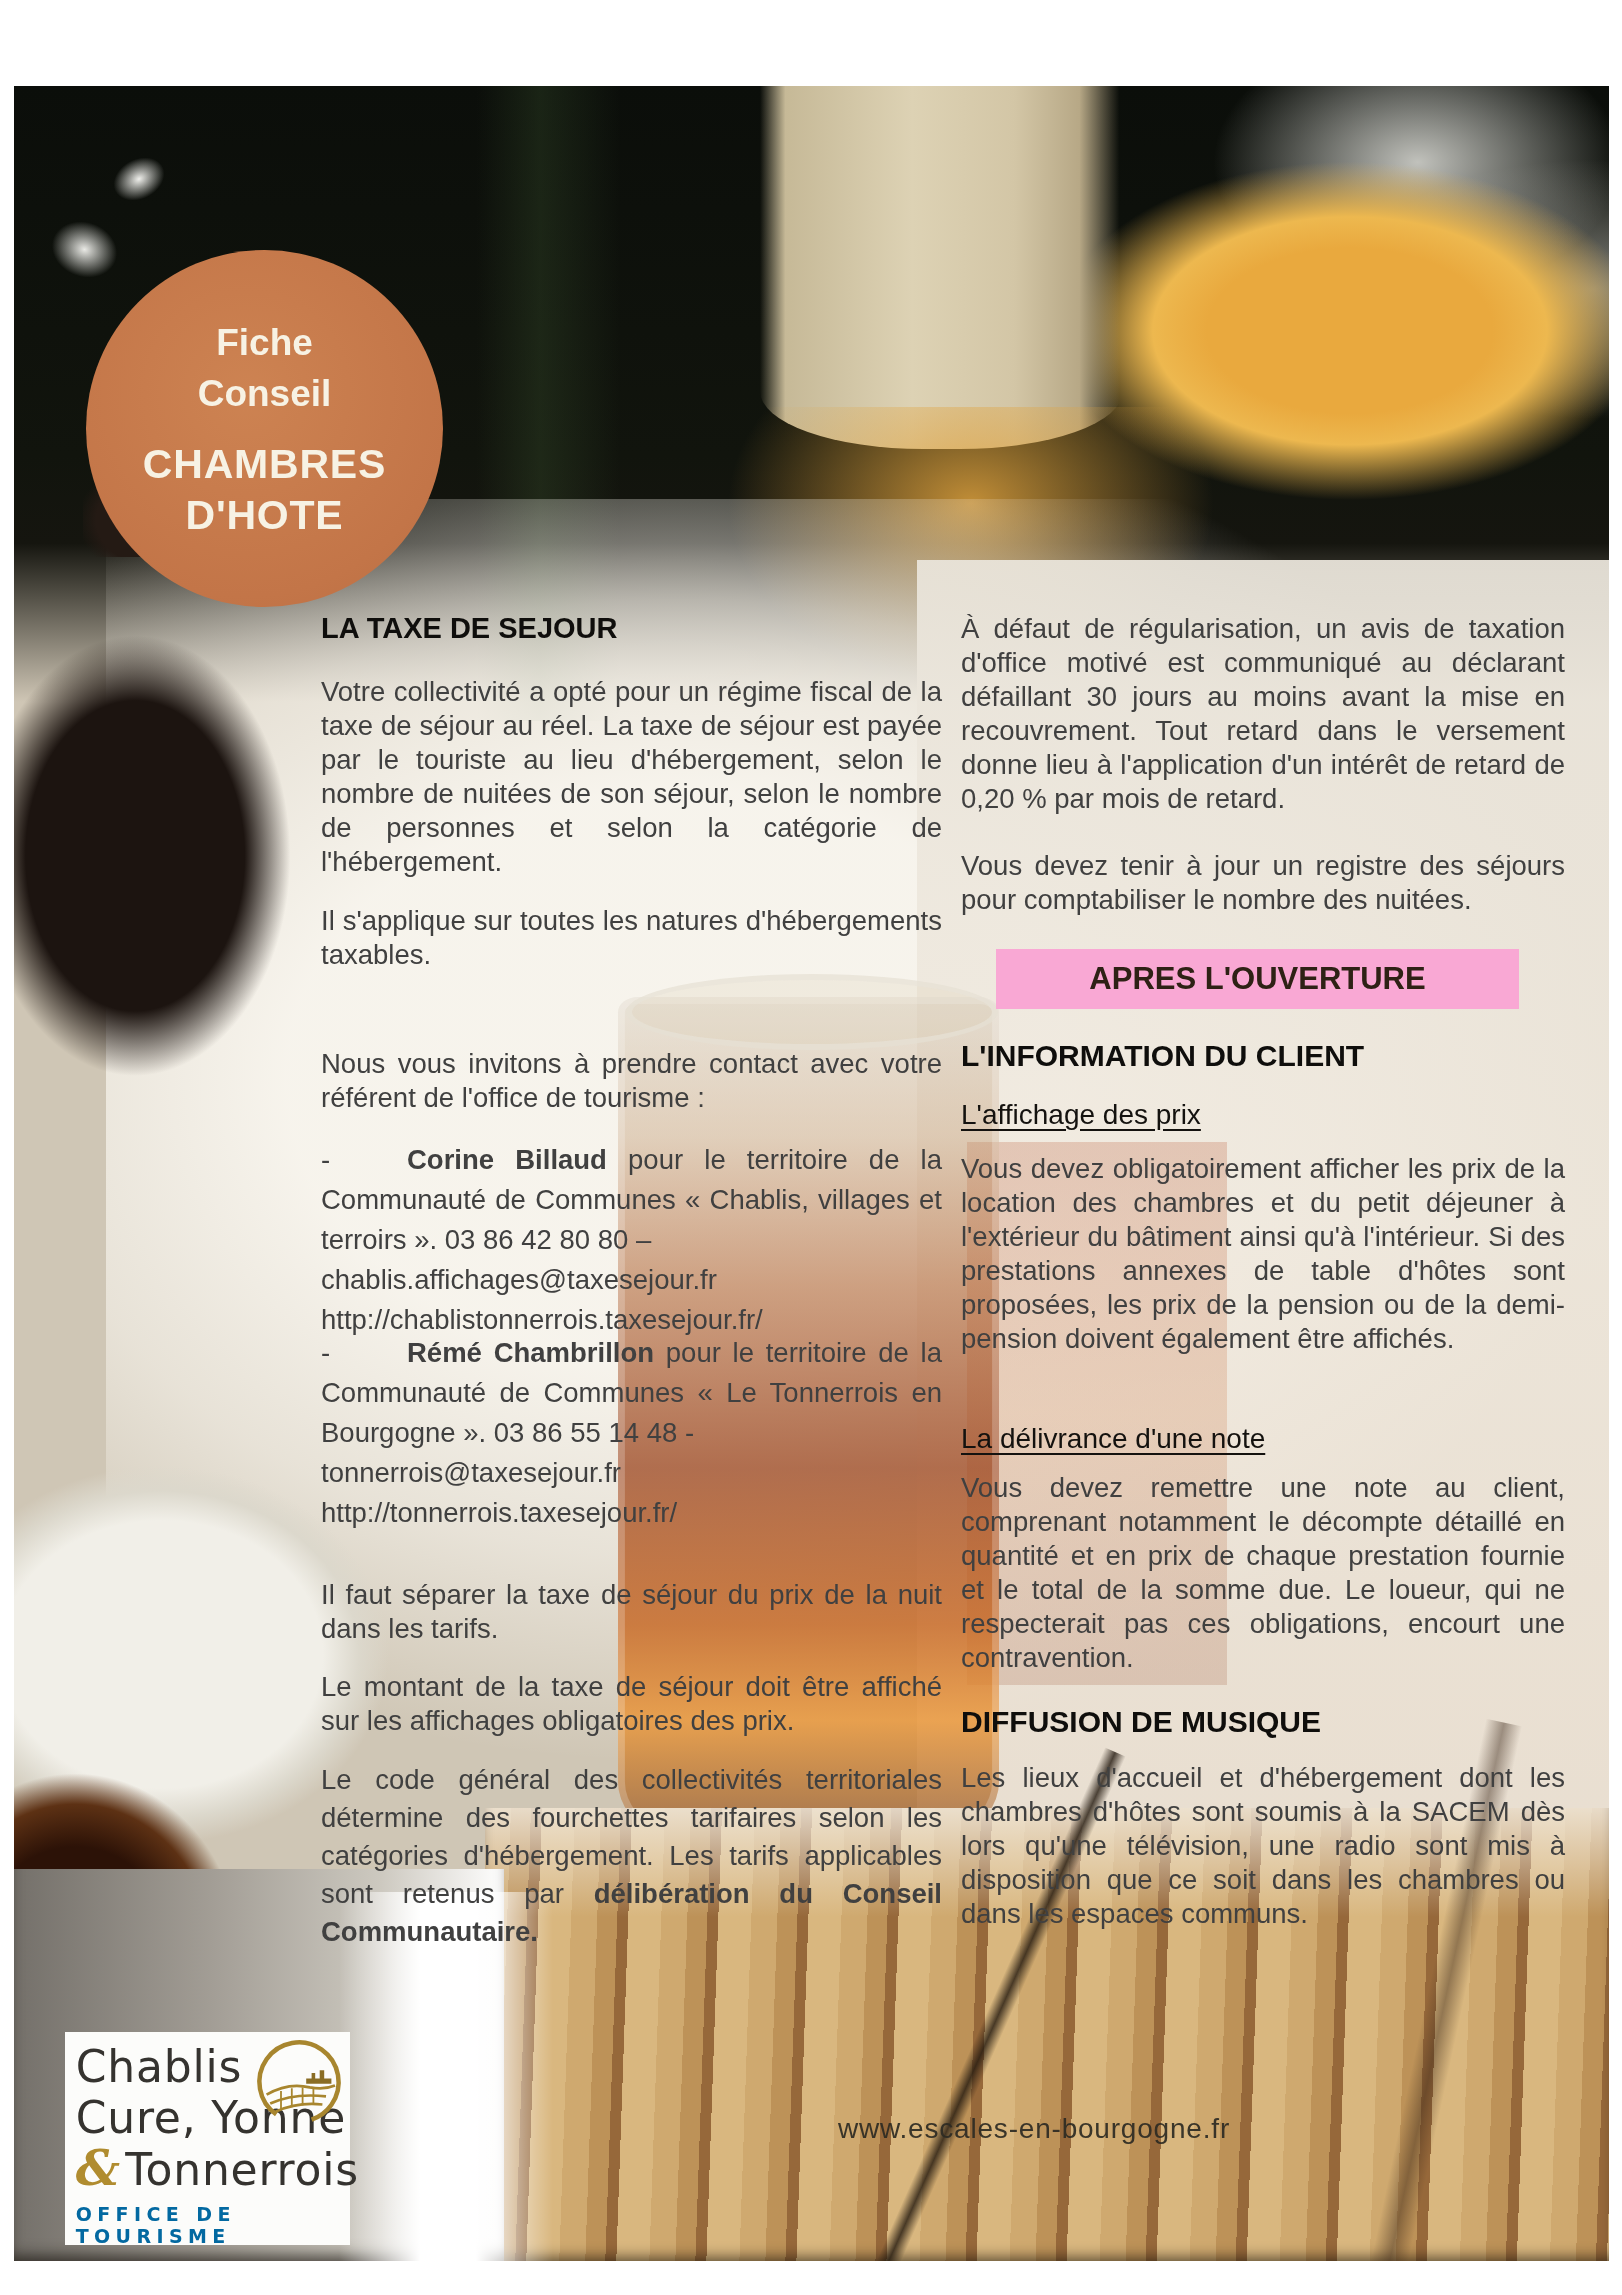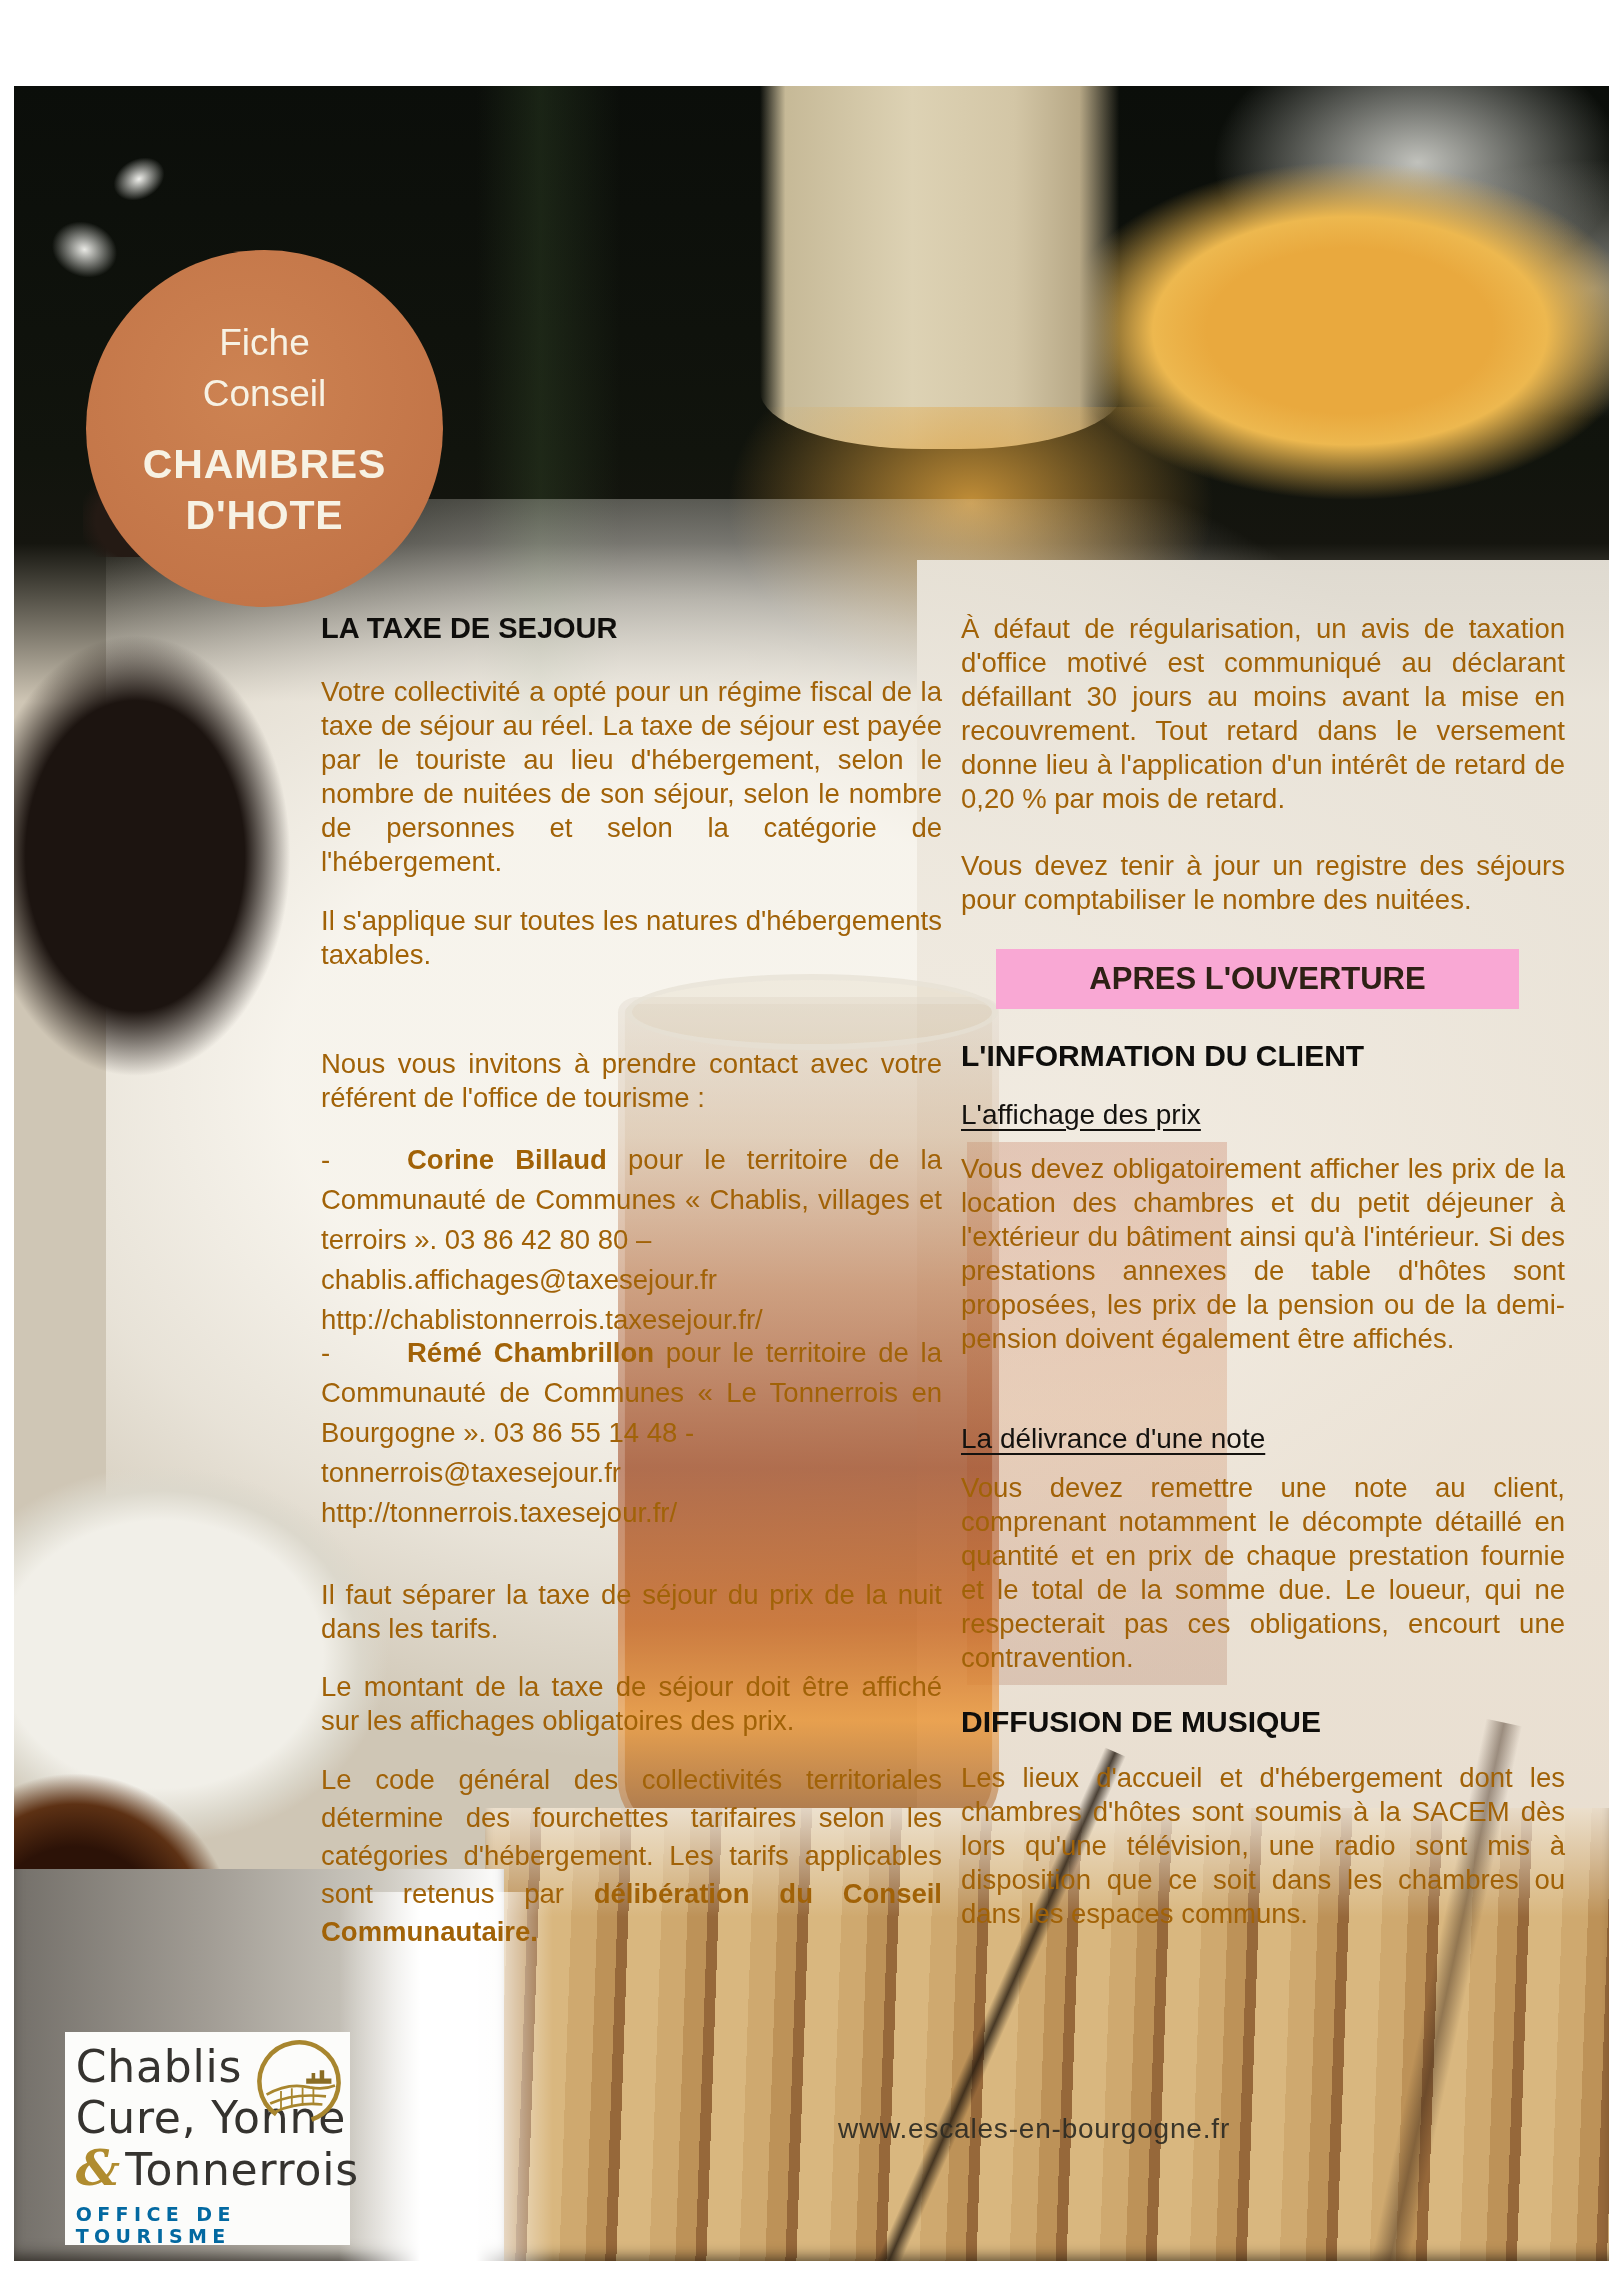--- a/index.html
+++ b/index.html
@@ -53,25 +53,25 @@
   .ph-streak{left:325px;top:1806px;width:214px;height:370px;background:
      linear-gradient(90deg,rgba(255,255,255,0),#ffffff 38%,#ffffff 64%,rgba(255,255,255,0));}
   .ph-scr1{left:98px;top:73px;width:54px;height:40px;transform:rotate(-28deg);background:
      radial-gradient(ellipse,rgba(252,252,248,.95),rgba(252,252,248,0) 70%);}
   .ph-scr2{left:37px;top:136px;width:67px;height:55px;transform:rotate(20deg);background:
      radial-gradient(ellipse,rgba(252,252,248,.92),rgba(252,252,248,0) 70%);}
   
   .badge{left:86px;top:250px;width:357px;height:357px;border-radius:50%;
      background:radial-gradient(circle at 45% 40%,#cd8352,#c37548 70%,#ba6e43);
      display:flex;flex-direction:column;align-items:center;text-align:center;padding-top:67px;box-sizing:border-box;}
-  .badge-small{font-size:37px;line-height:51px;font-weight:400;color:#f7f2e4;}
+  .badge-small{font-size:37px;line-height:51px;font-weight:700;color:#f7f2e4;}
   .badge-big{font-size:41px;line-height:51px;font-weight:800;letter-spacing:0.8px;color:#f7f2e4;}
   .badge-gap{height:20px;}
   
-  .para{font-size:27.5px;line-height:34px;color:#a16207;text-align:justify;margin:0;}
+  .para{font-size:27.5px;line-height:34px;color:#404040;text-align:justify;margin:0;}
   .para-c{line-height:40px;}
   .para-loose{line-height:38px;}
   .head{font-size:29px;font-weight:800;color:#0f0e0c;margin:0;}
   .sub{font-size:28px;color:#14120f;text-decoration:underline;text-underline-offset:4.6px;margin:0;}
   .dash{display:inline-block;width:86px;}
   .banner{left:996px;top:949px;width:523px;height:60px;background:#f9a8d4;
      display:flex;align-items:center;justify-content:center;}
   .banner span{font-size:31px;font-weight:800;color:#2e2115;}
   
   .logo{left:65px;top:2032px;width:285px;height:213px;background:#fcfcfa;box-sizing:border-box;padding:9.2px 0 0 10.7px;}

